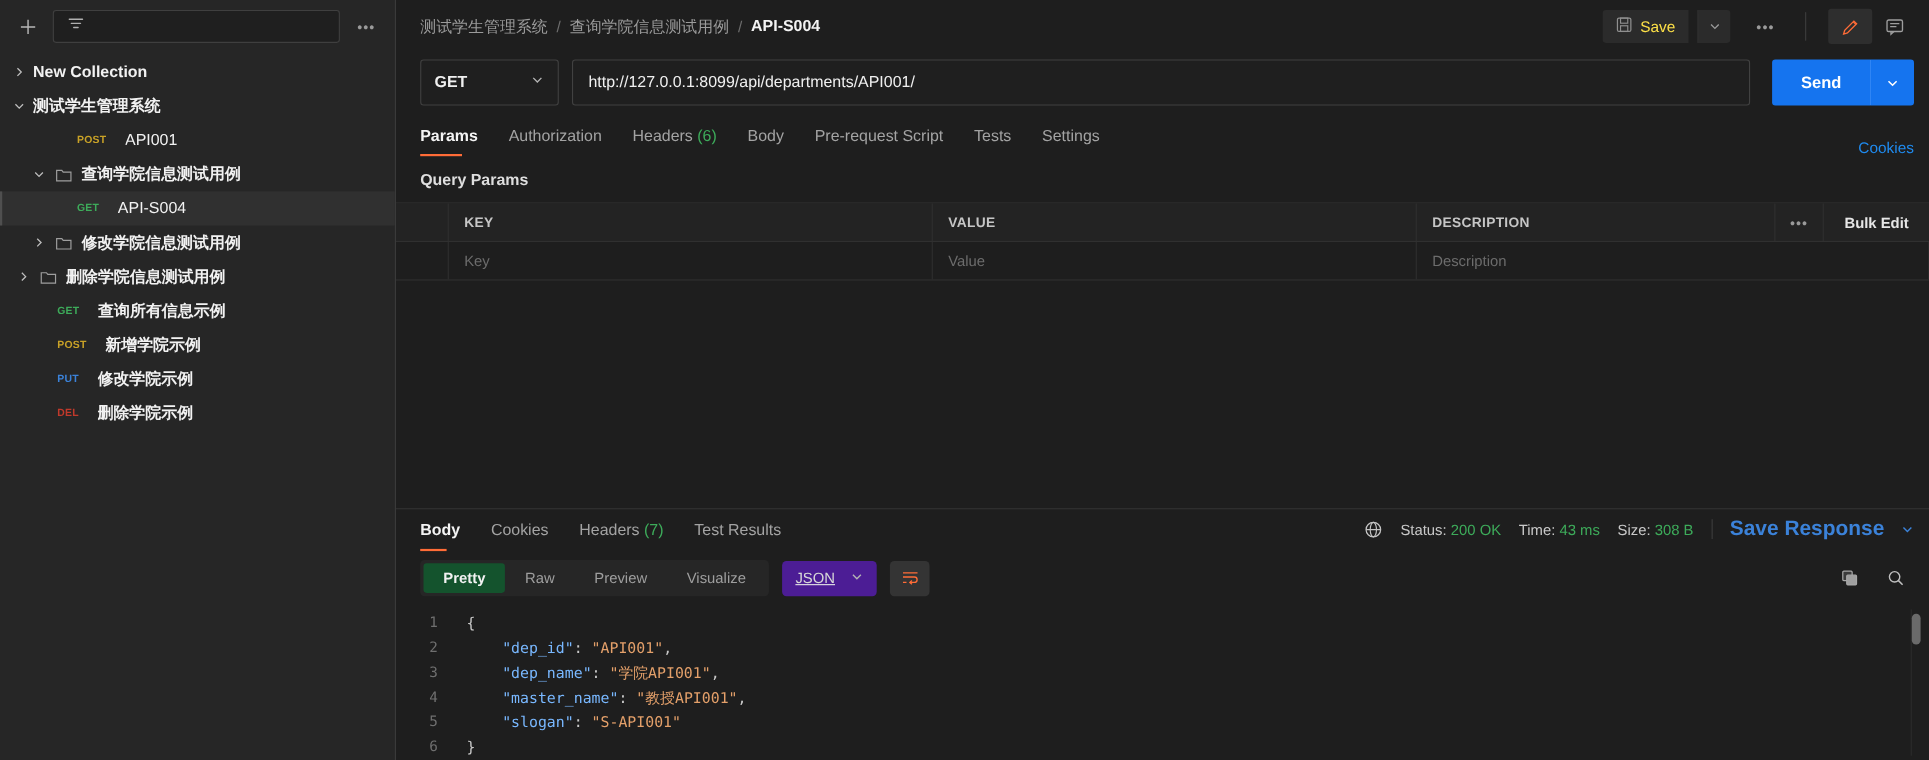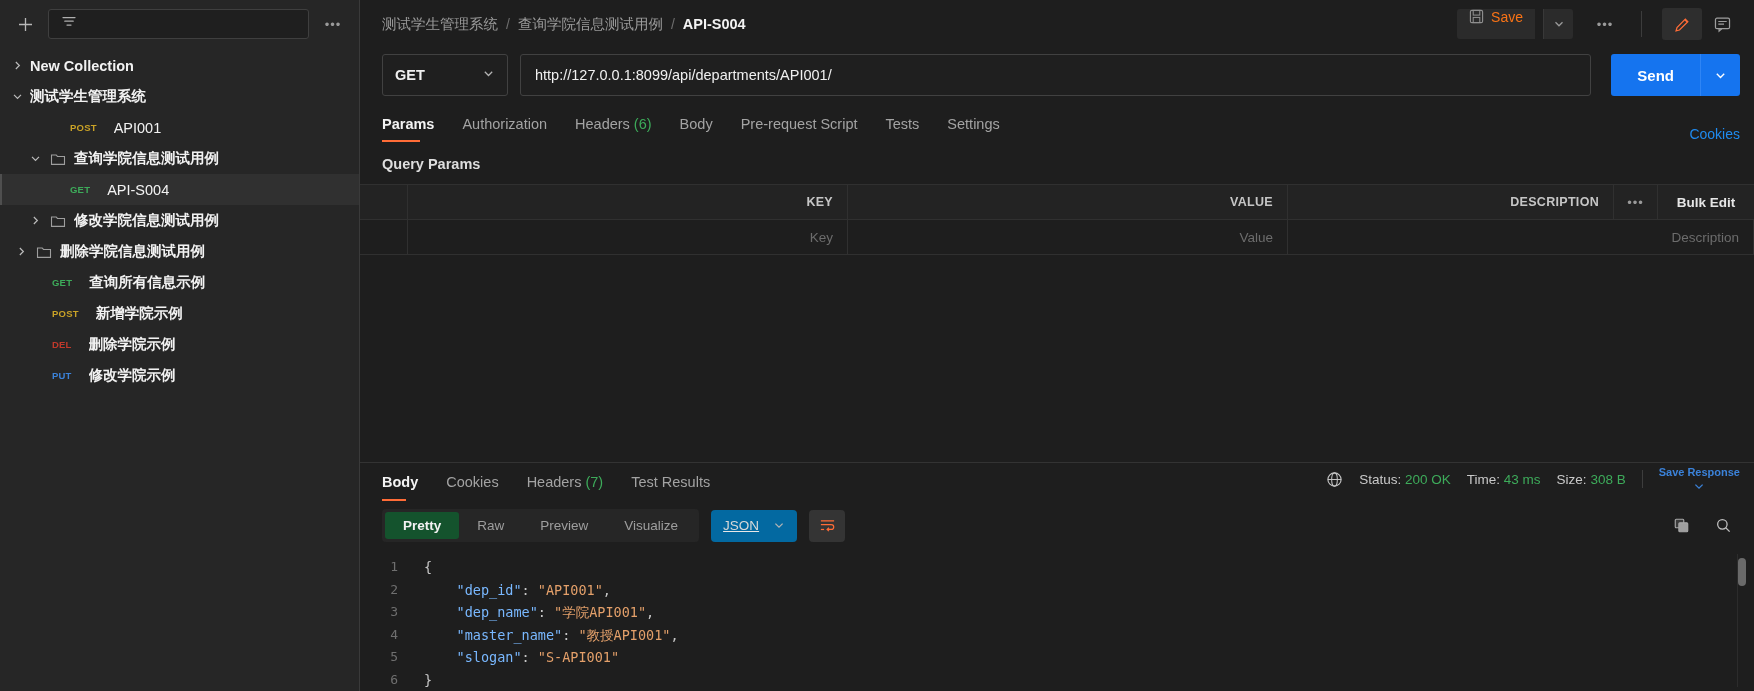--- a/index.html
+++ b/index.html
@@ -78,23 +78,23 @@
   
   .crumbbar {
     height: 48px; display: flex; align-items: center;
     padding: 0 12px 0 22px; gap: 8px;
   }
   .crumb { font-size: 14.5px; color: #9b9b9b; cursor: pointer; }
   .crumb.active { color: #f3f3f3; font-weight: bold; }
   .crumb-sep { color: #6e6e6e; font-size: 14px; }
   .crumb-spacer { flex: 1; }
   .save-btn {
-    display: flex; gap: 7px;
+    display: flex; align-items: center; gap: 7px;
     height: 30px; padding: 0 12px; border-radius: 3px 0 0 3px;
-    background: #2b2b2b; color: #f97316; font-size: 14px; cursor: pointer;
+    background: #2b2b2b; color: #fde047; font-size: 14px; cursor: pointer;
   }
   .save-caret {
     width: 30px; height: 30px; background: #2b2b2b; border-left: 1px solid #383838;
     border-radius: 0 3px 3px 0; display: flex; align-items: center; justify-content: center;
     color: #9b9b9b; cursor: pointer;
   }
   .hdr-dots {
     width: 32px; height: 30px; display: flex; align-items: center; justify-content: center;
     color: #9a9a9a; font-size: 13px; letter-spacing: 1px; margin-left: 8px; cursor: pointer;
   }
@@ -150,21 +150,21 @@
   .cookies-link { margin-left: auto; font-size: 14px; color: #1f8bf0; cursor: pointer; }
 
   
   .qp-title { font-size: 14.5px; font-weight: bold; color: #dedede; padding: 14px 0 12px 22px; }
   .tbl { border-top: 1px solid #303030; }
   .tbl-row { display: flex; height: 35px; align-items: stretch; }
   .tbl-row.head { background: #232323; border-bottom: 1px solid #303030; }
   .tbl-row.body { border-bottom: 1px solid #303030; }
   .cell {
     display: flex; align-items: center; padding: 0 14px;
-    border-right: 1px solid #303030; font-size: 13px; overflow: hidden; justify-content: flex-end;
+    border-right: 1px solid #303030; font-size: 13px; overflow: hidden;
   }
   .cell.chk { width: 48px; flex: 0 0 48px; padding: 0; }
   .cell.k { flex: 0 0 440px; }
   .cell.v { flex: 0 0 440px; }
   .cell.d { flex: 1; min-width: 0; }
   .cell.dots { width: 44px; flex: 0 0 44px; justify-content: center; color: #9a9a9a; letter-spacing: 1px; }
   .cell.bulk { width: 96px; flex: 0 0 96px; justify-content: center; border-right: none; }
   .hdtxt { font-size: 12.5px; font-weight: bold; color: #c6c6c6; letter-spacing: .3px; }
   .ph { color: #6c6c6c; font-size: 13.5px; }
   .bulk-txt { font-size: 13.5px; font-weight: bold; color: #e6e6e6; cursor: pointer; }
@@ -173,28 +173,28 @@
   
   #response { border-top: 1px solid #333; background: #1e1e1e; display: flex; flex-direction: column; }
   .restabs { display: flex; align-items: flex-end; height: 38px; padding: 0 14px 0 22px; }
   .restabs .tab { padding-bottom: 11px; }
   .restabs .tab.active::after { right: 26px; }
   .res-meta { margin-left: auto; display: flex; align-items: center; gap: 16px; padding-bottom: 9px; }
   .globe-ico { display: flex; align-items: center; }
   .meta-item { font-size: 13.5px; color: #c9c9c9; white-space: nowrap; }
   .meta-item b { color: #3dab5a; font-weight: normal; }
   .meta-div { width: 1px; height: 18px; background: #3d3d3d; }
-  .save-resp { font-size: 11px; color: #3b82d9; font-weight: bold; cursor: pointer; display: flex; align-items: center; gap: 2px; flex-direction: column; }
+  .save-resp { font-size: 19px; color: #3b82d9; font-weight: bold; cursor: pointer; display: flex; align-items: center; gap: 15px; }
 
   .viewbar { display: flex; align-items: center; gap: 12px; padding: 8px 16px 8px 22px; }
   .seg { display: flex; background: #262626; border-radius: 4px; padding: 3px; }
   .seg-item { font-size: 13.5px; color: #9e9e9e; padding: 6px 18px; border-radius: 3px; cursor: pointer; }
   .seg-item.active { background: #14532d; color: #f2f2f2; font-weight: bold; }
   .fmt-sel {
-    background: #0369a1; border-radius: 4px; height: 32px; display: flex; align-items: center;
+    background: #4c1d95; border-radius: 4px; height: 32px; display: flex; align-items: center;
     gap: 14px; padding: 0 12px; cursor: pointer; text-decoration: underline;
   }
   .fmt-sel .t { font-size: 13.5px; color: #d8d8d8; }
   .wrap-btn {
     width: 36px; height: 32px; background: #343434; border-radius: 4px;
     display: flex; align-items: center; justify-content: center; cursor: pointer;
   }
   .vb-spacer { flex: 1; }
   .vb-ico { width: 30px; height: 28px; display: flex; align-items: center; justify-content: center; cursor: pointer; }
 
@@ -310,27 +310,27 @@
           <span class="meth m-get">GET</span>
           <span class="txt lbl-bold">查询所有信息示例</span>
         </div>
         <div class="tree-row" style="padding-left: 22px;">
           <span style="display: inline-block; flex: 0 0 30px;"></span>
           <span class="meth m-post">POST</span>
           <span class="txt lbl-bold">新增学院示例</span>
         </div>
         <div class="tree-row" style="padding-left: 22px;">
           <span style="display: inline-block; flex: 0 0 30px;"></span>
+          <span class="meth m-put">PUT</span>
+          <span class="txt lbl-bold">修改学院示例</span>
+        </div>
+        <div class="tree-row" style="padding-left: 22px;">
+          <span style="display: inline-block; flex: 0 0 30px;"></span>
           <span class="meth m-del">DEL</span>
           <span class="txt lbl-bold">删除学院示例</span>
-        </div>
-        <div class="tree-row" style="padding-left: 22px;">
-          <span style="display: inline-block; flex: 0 0 30px;"></span>
-          <span class="meth m-put">PUT</span>
-          <span class="txt lbl-bold">修改学院示例</span>
         </div>
       </div>
   </div>
 
   <div id="main">
 
     <div class="crumbbar">
       <span class="crumb">测试学生管理系统</span>
       <span class="crumb-sep">/</span>
       <span class="crumb">查询学院信息测试用例</span>

